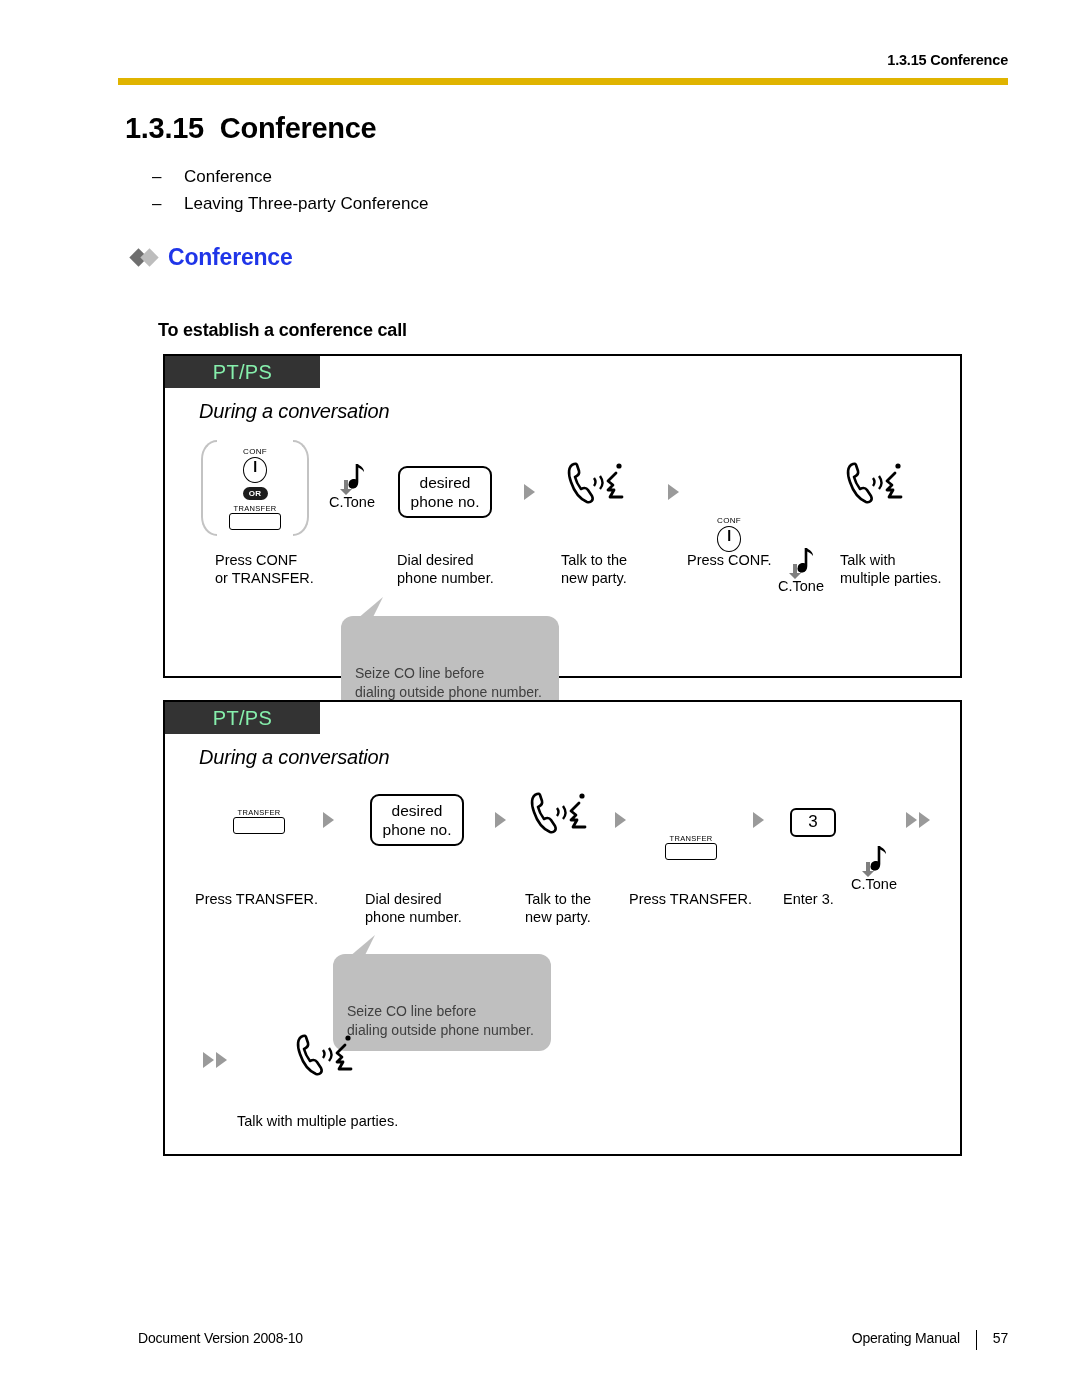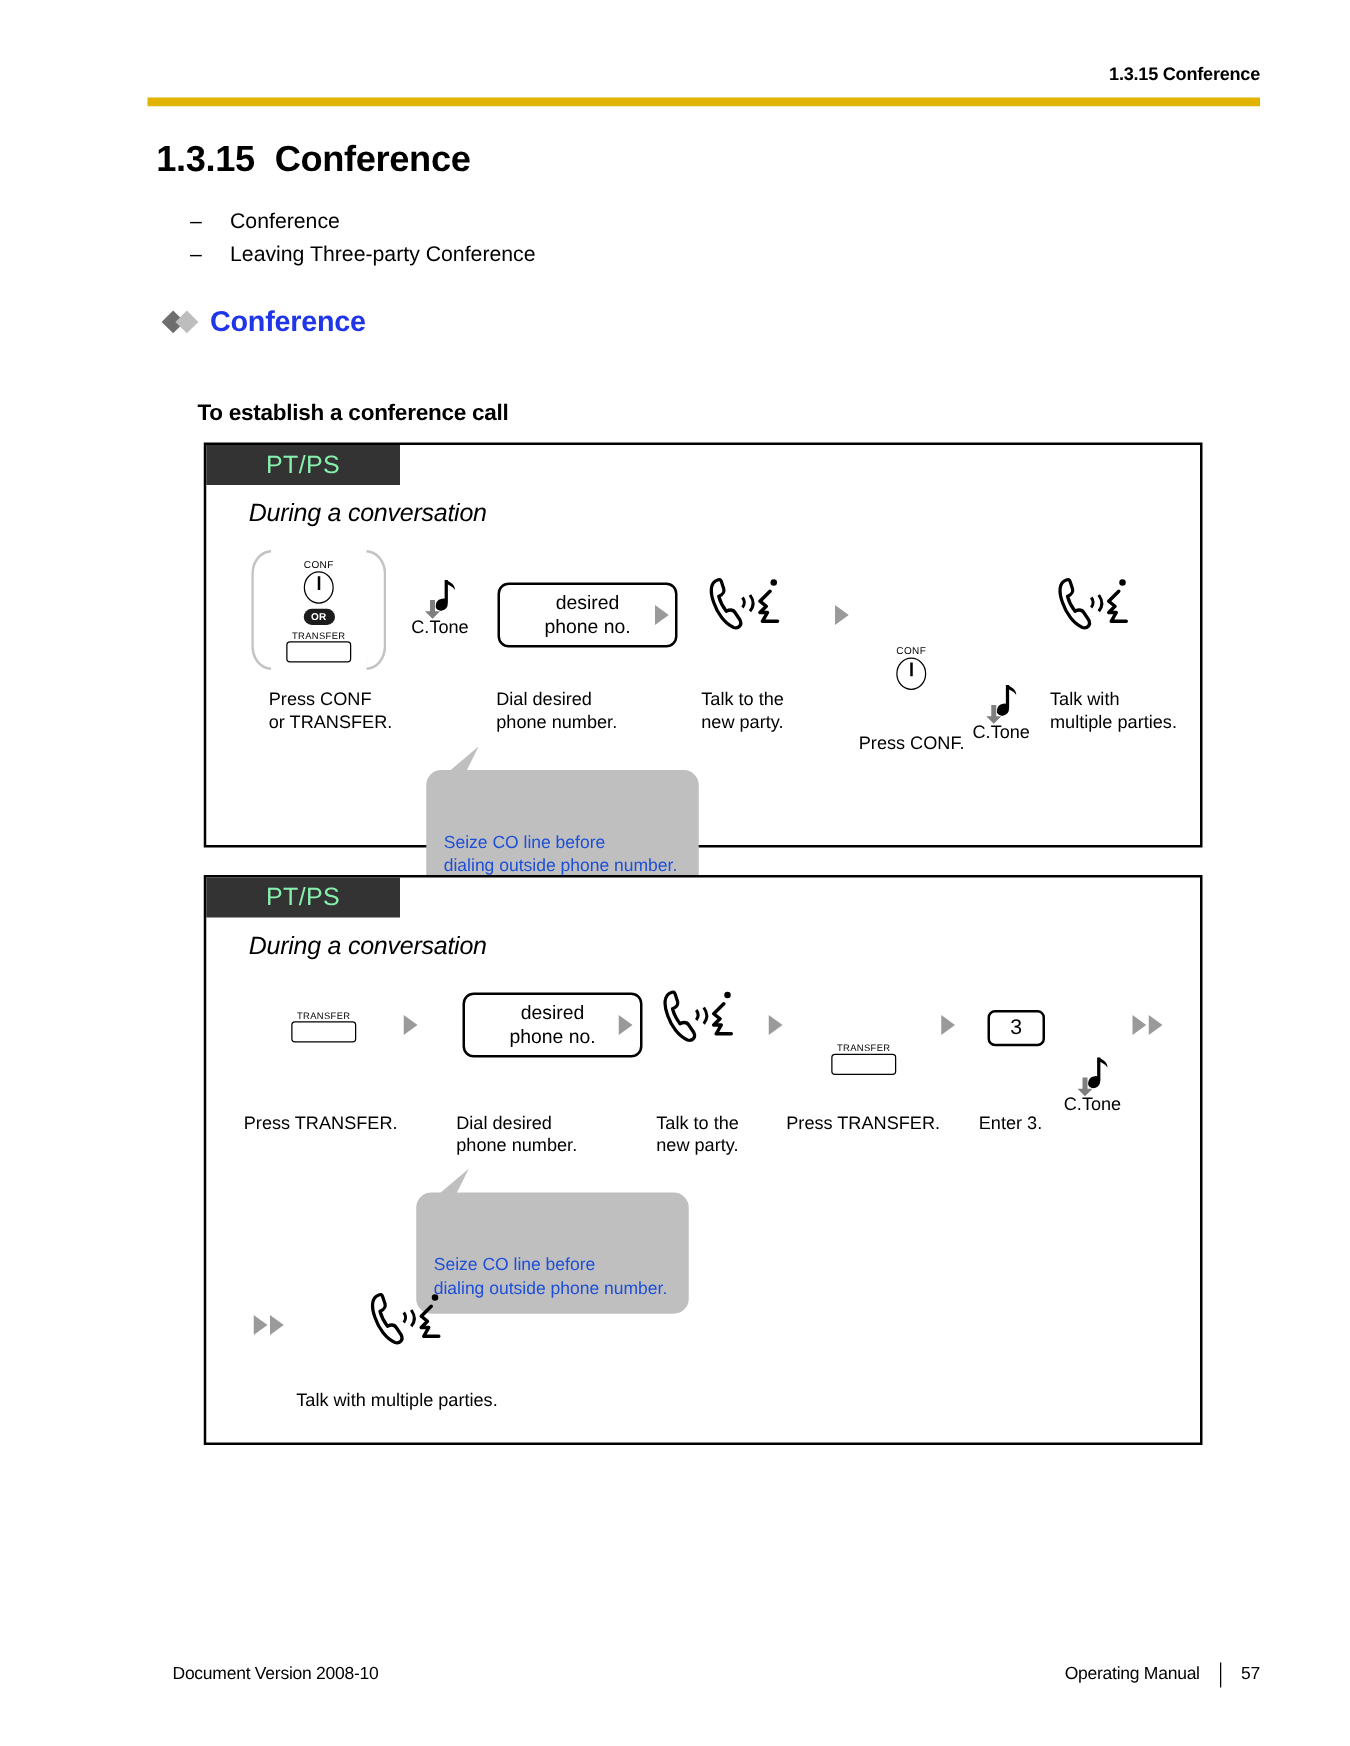--- a/index.html
+++ b/index.html
@@ -225,21 +225,21 @@
     gap: 4px;
   }
 
   .rounded-box {
     border: 2px solid #000;
     border-radius: 9px;
     background: #fff;
     font-size: 15.5px;
     line-height: 19px;
     text-align: center;
-    padding: 5px 27px;
+    padding: 5px 2px;
     white-space: pre-line;
   }
   .key-box {
     border: 2px solid #000;
     border-radius: 6px;
     background: #fff;
     font-size: 17px;
     text-align: center;
     width: 42px;
     padding: 2px 0 3px 0;
@@ -259,21 +259,21 @@
     text-align: center;
   }
   .ctone .lbl { font-size: 14.5px; margin-top: -2px; }
 
   .bubble {
     position: absolute;
     background: #bfbfbf;
     border-radius: 12px;
     font-size: 14px;
     line-height: 19px;
-    color: #1d4ed8;
+    color: #404040;
     padding: 10px 14px 11px 14px;
     white-space: pre-line;
   }
   .bubble .tail {
     position: absolute;
     left: 16px;
     top: -19px;
     width: 26px;
     height: 22px;
     background: #bfbfbf;
@@ -408,21 +408,21 @@
         <path d="M52 13 L44 21 L49 25 L44 30 L50 30 L46 37 L58 37" fill="none" stroke="#000" stroke-width="2.8" stroke-linejoin="round" stroke-linecap="round"></path>
       </svg>
     </div>
 
     <div class="step-caption" style="left:50px; top:195px;">Press CONF
 or TRANSFER.</div>
     <div class="step-caption" style="left:232px; top:195px;">Dial desired
 phone number.</div>
     <div class="step-caption" style="left:396px; top:195px;">Talk to the
 new party.</div>
-    <div class="step-caption" style="left:522px; top:195px;margin-top:35px;">Press CONF.</div>
+    <div class="step-caption" style="left:522px; top:195px;">Press CONF.</div>
     <div class="step-caption" style="left:675px; top:195px;">Talk with
 multiple parties.</div>
 
     <div class="bubble" style="left:176px; top:260px; width:190px;">
       <span class="tail"></span>
       <span>Seize CO line before
 dialing outside phone number.</span>
     </div>
   </div>
 

